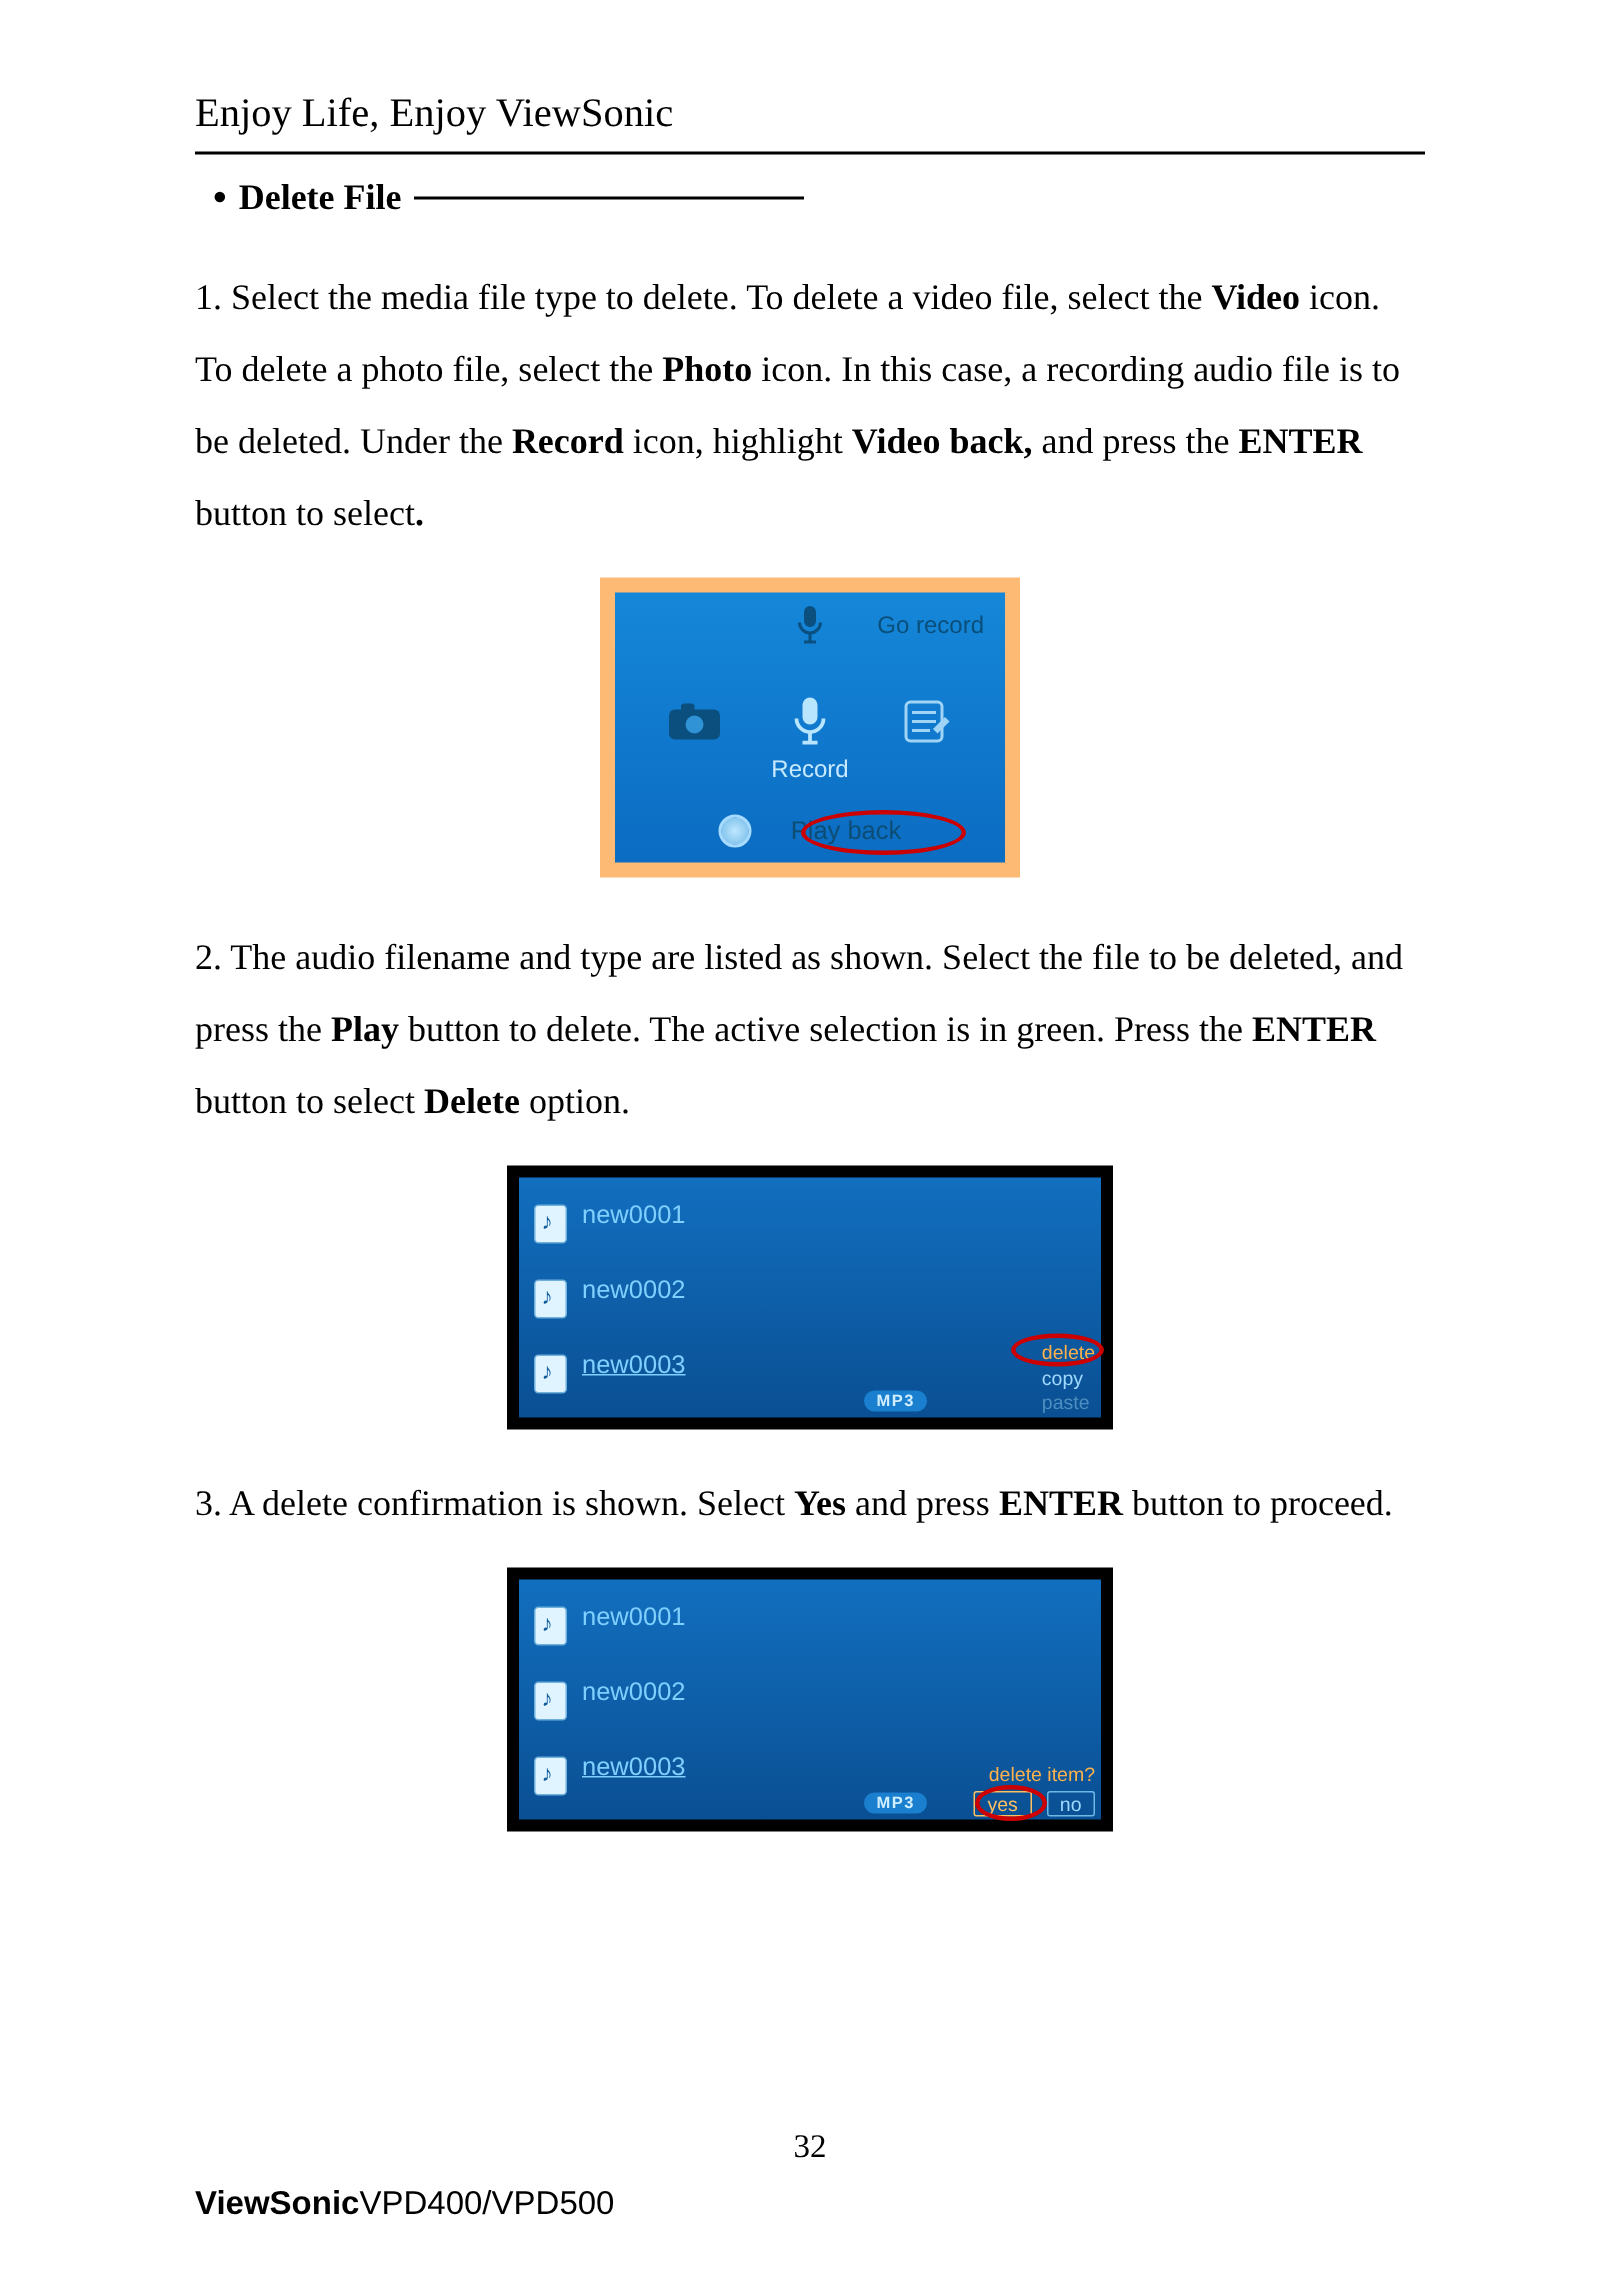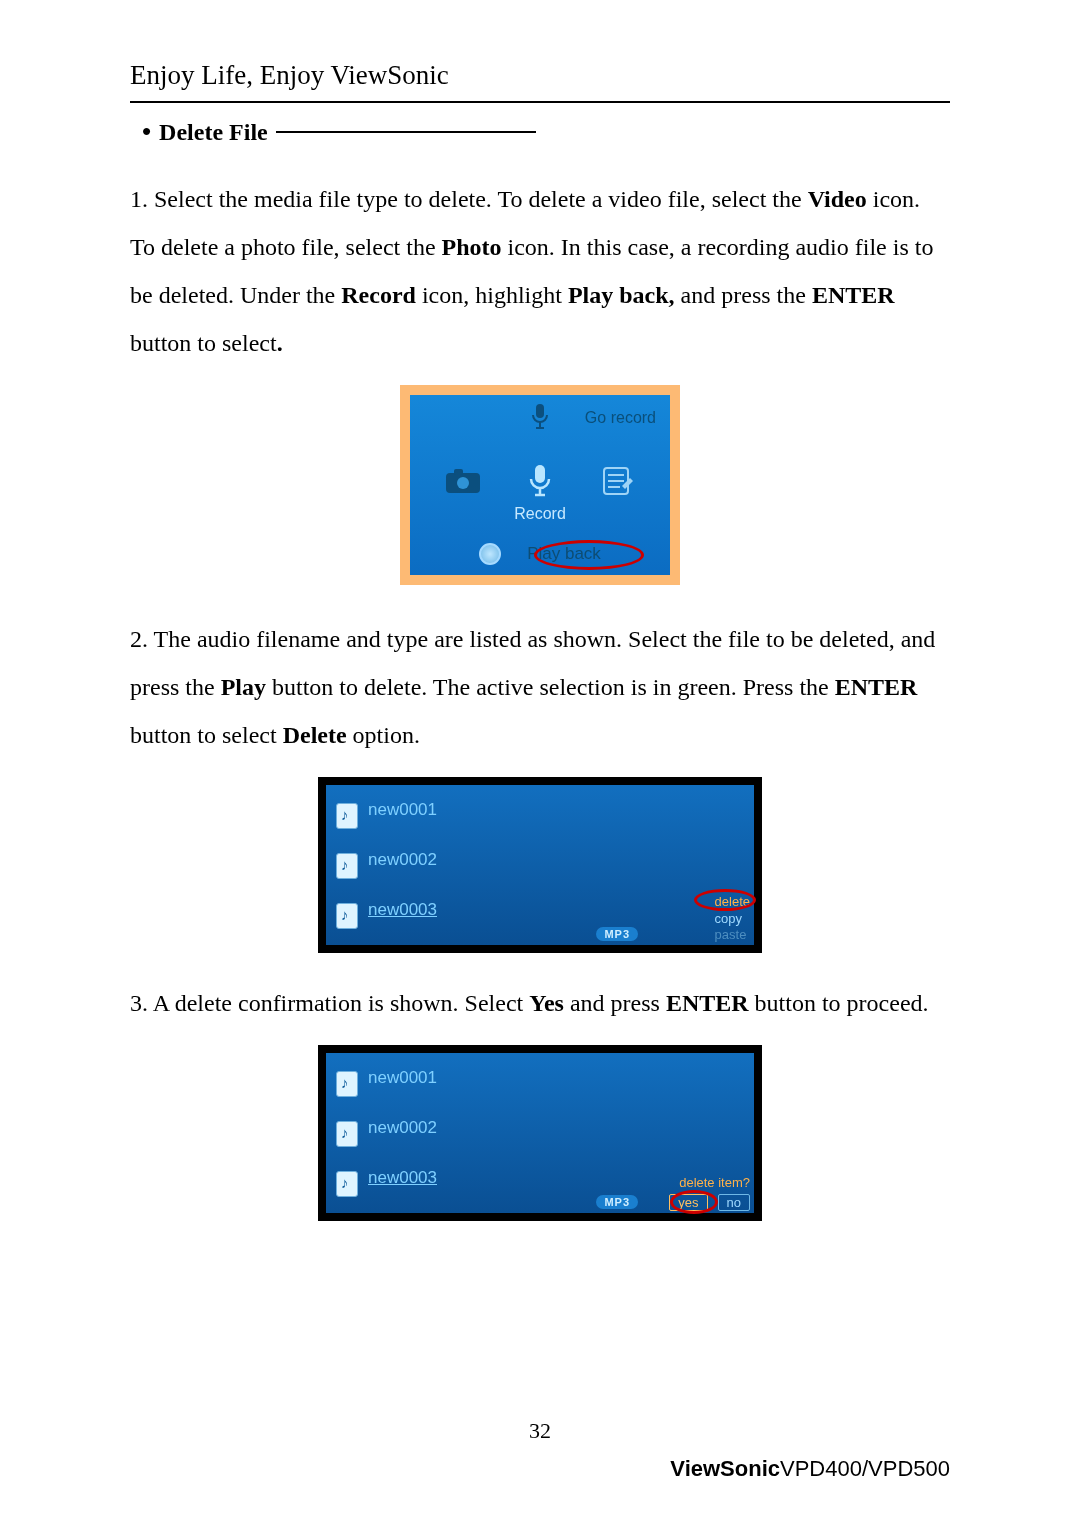--- a/index.html
+++ b/index.html
@@ -99,21 +99,21 @@
     width: 110px; height: 30px;
     border: 3px solid #c00;
     border-radius: 50%;
     left: 50%; transform: translateX(-6px);
     bottom: 5px;
     pointer-events: none;
   }
 
   
   .filelist {
-    width: 444px;
+    width: 404px;
     background: #000;
     padding: 8px;
     margin: 0 auto 26px auto;
   }
   .filelist-inner {
     background: linear-gradient(#126fbf, #0a4f93);
     position: relative;
     font-family: Arial, sans-serif;
     padding: 6px 4px 4px 4px;
   }
@@ -178,21 +178,21 @@
     pointer-events: none;
   }
 
   
   .page-num {
     position: absolute; bottom: 84px; left: 0; right: 0;
     text-align: center; font-size: 22px;
   }
   .footer {
     position: absolute; bottom: 46px; left: 130px; right: 130px;
-    display: flex; justify-content: flex-end;
+    display: flex; justify-content: flex-start;
     font-size: 22px;
     font-family: Arial, sans-serif;
   }
   .footer .left { font-weight: bold; }
 </style>
 </head>
 <body>
 
 <div class="tagline">Enjoy Life, Enjoy ViewSonic</div>
 <hr class="hr">
@@ -204,21 +204,21 @@
 </div>
 
 <p class="body-text">
   <span>1. Select the media file type to delete. To delete a video file, select the </span>
   <span class="bold">Video</span>
   <span> icon. To delete a photo file, select the </span>
   <span class="bold">Photo</span>
   <span> icon. In this case, a recording audio file is to be deleted. Under the </span>
   <span class="bold">Record</span>
   <span> icon, highlight </span>
-  <span class="bold">Play back,</span>
+  <span class="bold">Video back,</span>
   <span> and press the </span>
   <span class="bold">ENTER</span>
   <span> button to select</span><span class="bold">.</span>
 </p>
 
 <div class="fig1">
   <div class="fig1-inner">
     <svg class="top-icon" viewBox="0 0 20 28">
       <rect x="6" y="1" width="8" height="14" rx="4" fill="#0b4f7e"></rect>
       <path d="M3 12 a7 7 0 0 0 14 0" stroke="#0b4f7e" stroke-width="2" fill="none"></path>

